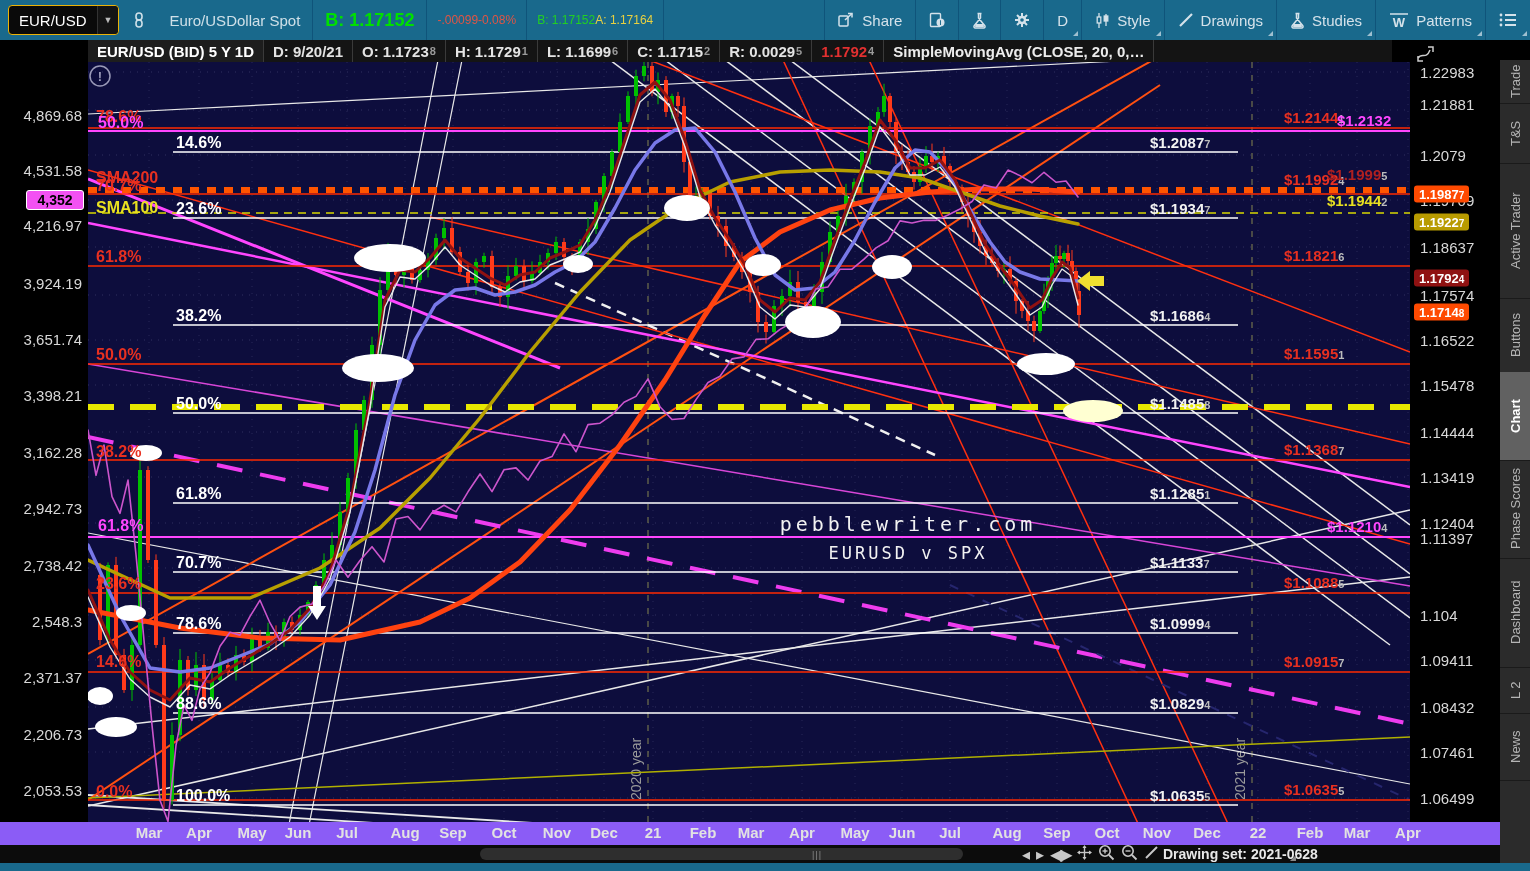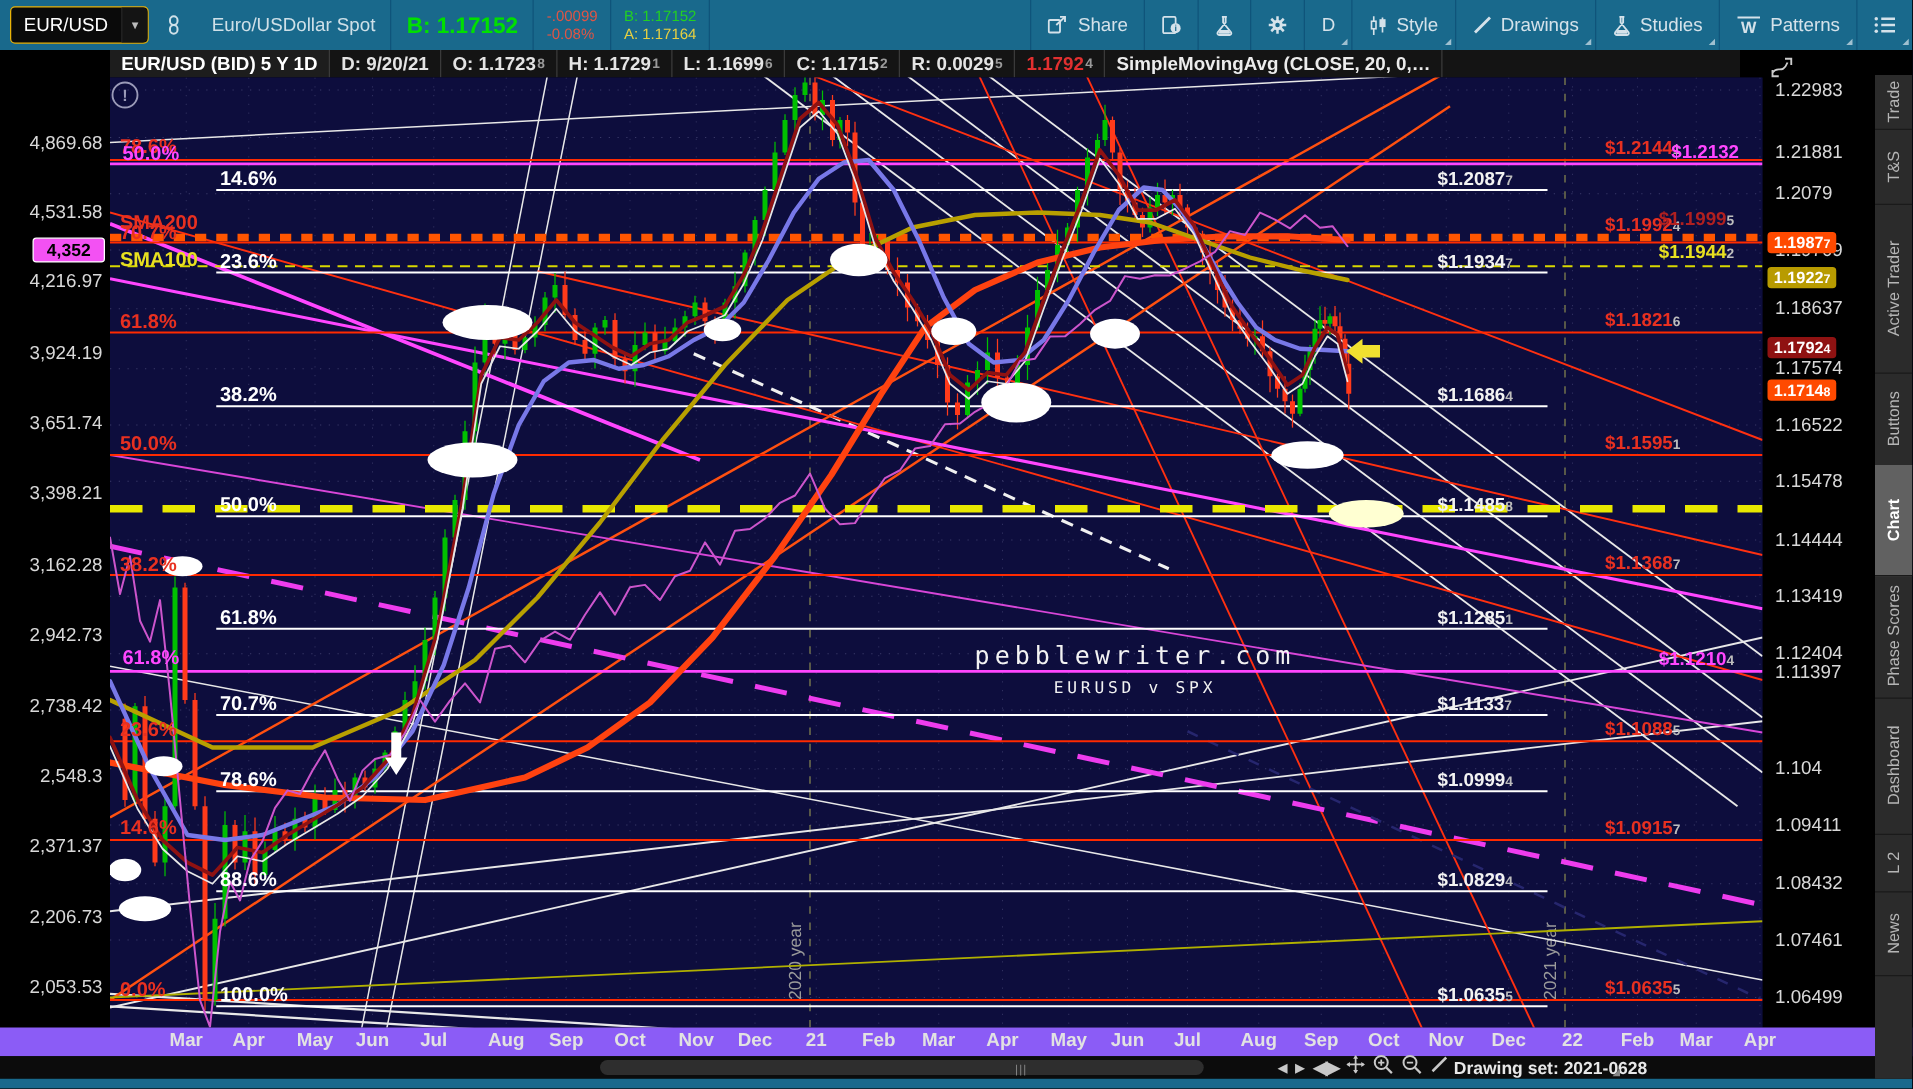--- a/index.html
+++ b/index.html
@@ -11,21 +11,21 @@
   .tb-sep{width:1px;height:40px;background:#0f547a;}
   #symbol-box{display:flex;align-items:center;margin-left:8px;background:#0a0a0a;
               border:1px solid #eab308;border-radius:4px;height:28px;}
   #symbol-text{color:#fff;font-size:15px;padding:0 10px;}
   #symbol-caret{border-left:1px solid #333;height:28px;display:flex;align-items:center;
                 padding:0 6px;color:#bbb;font-size:9px;background:#141414;border-radius:0 4px 4px 0;}
   .tb-icon{color:#cfe0e8;display:flex;align-items:center;justify-content:center;}
   #link-icon{margin:0 10px 0 12px;position:relative;}
   #instr-desc{color:#cfe0e8;font-size:15px;padding:0 12px;}
   #big-bid{color:#00e000;font-weight:bold;font-size:18px;padding:0 12px;white-space:nowrap;}
-  .stack{display:flex;flex-direction:column;justify-content:center;line-height:14px;
+  .stack{display:flex;flex-direction:row;justify-content:center;line-height:14px;
          padding:0 10px;font-size:12px;white-space:nowrap;}
   .chg{color:#e05545;} .bidq{color:#22d022;} .askq{color:#e8d040;}
   #tb-right{margin-left:auto;display:flex;align-items:center;height:52px;}
   .tb-btn{position:relative;display:flex;align-items:center;gap:7px;height:40px;
           padding:0 13px;color:#d5e2ea;font-size:15px;cursor:default;}
   .tb-btn svg{display:block;}
   .dd::after{content:"";position:absolute;right:3px;bottom:4px;border-left:5px solid transparent;
              border-bottom:5px solid #9fc0d0;}
   
   #chart-header{position:absolute;left:88px;top:40px;width:1304px;height:22px;background:#141414;
@@ -44,21 +44,21 @@
   .rbox{position:absolute;left:4px;height:17px;line-height:17px;border-radius:3px;color:#fff;
         font-weight:bold;font-size:13px;padding:0 5px;transform:translateY(-50%);}
   .rbox small{font-size:10px;}
   #collapse-icon{position:absolute;left:6px;top:4px;color:#ccc;}
   #plot-wrap{position:absolute;left:88px;top:62px;width:1322px;height:760px;background:#0d0d3d;}
   #plot{position:absolute;left:0;top:0;}
   
   #watermark{position:absolute;left:550px;top:450px;width:540px;text-align:center;
              color:#f2f2f2;font-family:"DejaVu Sans Mono",monospace;pointer-events:none;}
   #wm1{font-size:20px;letter-spacing:4px;display:block;}
-  #wm2{font-size:13px;letter-spacing:3px;display:block;margin-top:7px;text-align:center;}
+  #wm2{font-size:17px;letter-spacing:3px;display:block;margin-top:7px;text-align:center;}
   
   #x-axis{position:absolute;left:0;top:822px;width:1530px;height:23px;background:#8b5cf6;}
   .month{position:absolute;top:2px;transform:translateX(-50%);color:#e2e2e2;font-size:15px;font-weight:bold;}
   #bottom-bar{position:absolute;left:0;top:845px;width:1530px;height:18px;background:#0c0c0c;}
   #scroll-track{position:absolute;left:480px;top:3px;width:483px;height:12px;background:#2e2e2e;
                 border-radius:6px;}
   #scroll-handle{position:absolute;left:332px;top:2px;color:#888;font-size:9px;letter-spacing:1px;}
   #nav-icons{position:absolute;left:1022px;top:0;display:flex;align-items:center;height:18px;gap:6px;color:#c8c8c8;}
   #drawing-set{position:absolute;left:1163px;top:0;height:18px;line-height:18px;color:#e8e8e8;
                font-size:14px;font-weight:bold;white-space:nowrap;}
@@ -250,21 +250,21 @@
   <span id="collapse-icon">
     <svg width="22" height="20" viewBox="0 0 22 20">
           <g stroke="#ccc" stroke-width="1.5" fill="none">
       <path d="M2,14 C6,8 10,16 14,6"></path>
             <path d="M12,3 L17,3 L17,8" fill="none"></path>
       <path d="M7,17 L2,17 L2,12" fill="none"></path>
           </g>
         </svg>
   </span>
 <div class="rtick" style="top: 32px;">1.22983</div>
-      <div class="rtick" style="top: 82px;">1.21881</div>
+      <div class="rtick" style="top: 64px;">1.21881</div>
       <div class="rtick" style="top: 115px;">1.2079</div>
       <div class="rtick" style="top: 160px;">1.19709</div>
       <div class="rtick" style="top: 207px;">1.18637</div>
       <div class="rtick" style="top: 255px;">1.17574</div>
       <div class="rtick" style="top: 300px;">1.16522</div>
       <div class="rtick" style="top: 345px;">1.15478</div>
       <div class="rtick" style="top: 392px;">1.14444</div>
       <div class="rtick" style="top: 437px;">1.13419</div>
       <div class="rtick" style="top: 483px;">1.12404</div>
       <div class="rtick" style="top: 498px;">1.11397</div>

